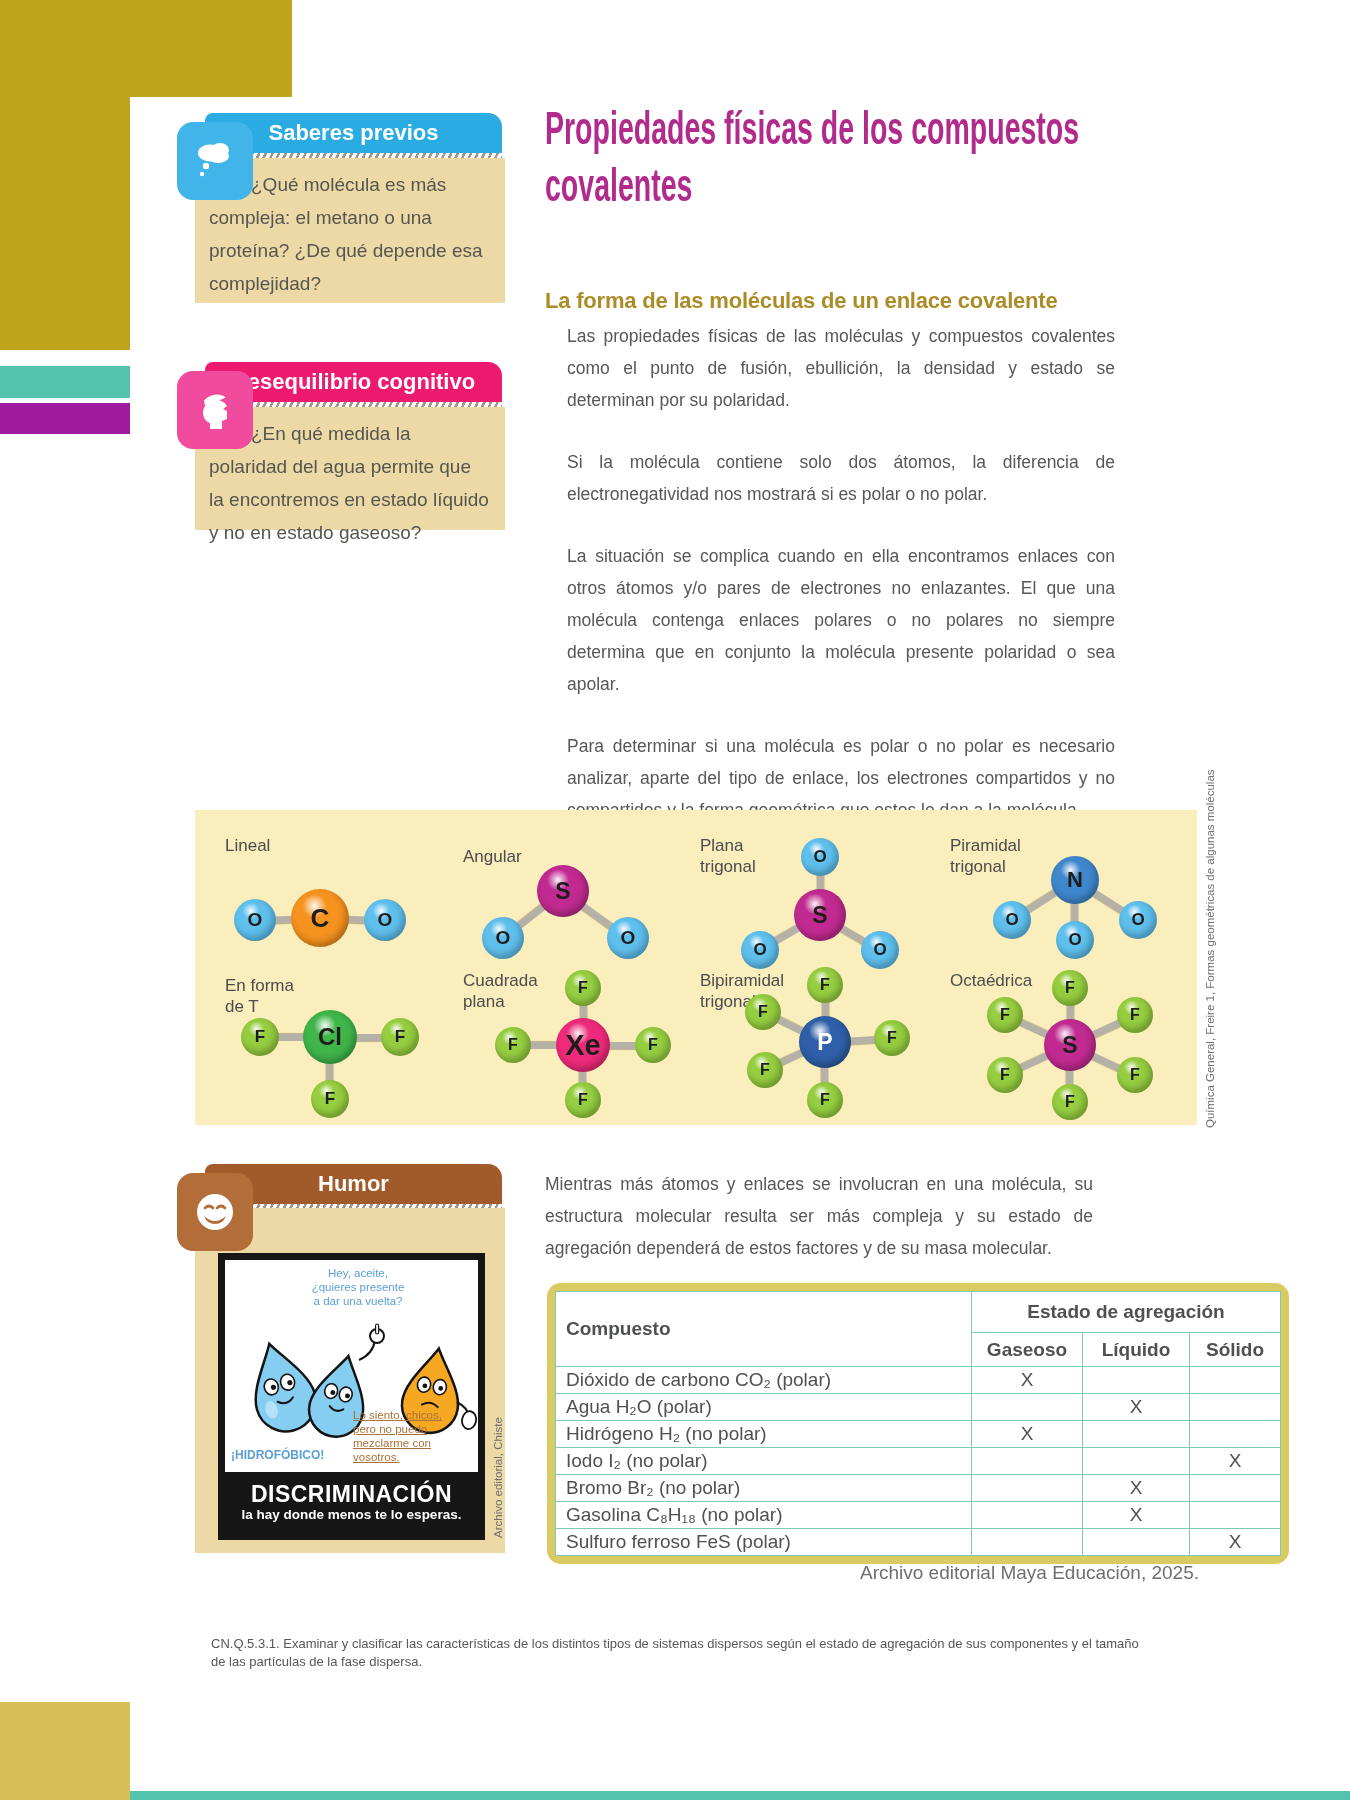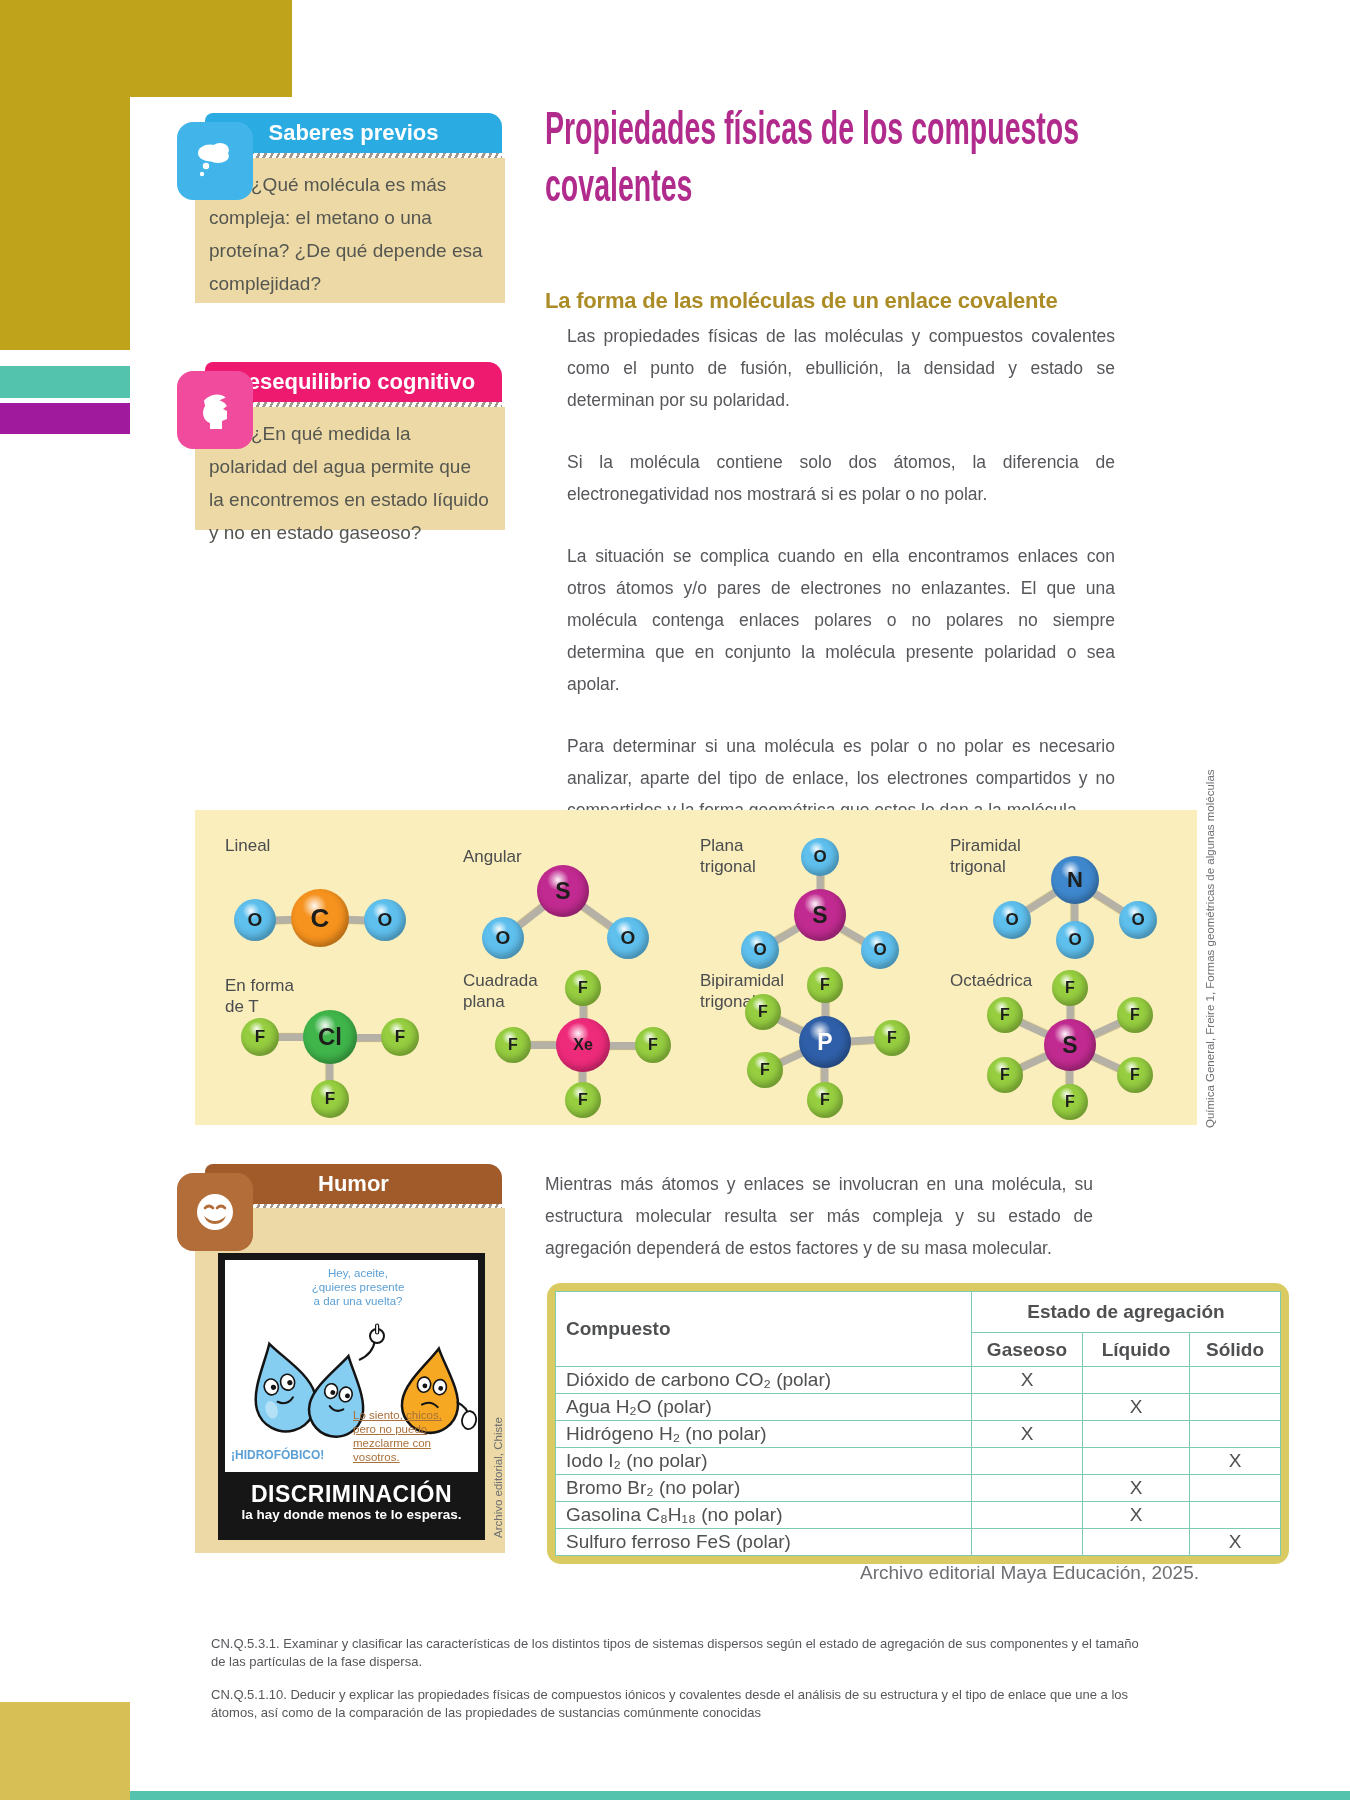--- a/index.html
+++ b/index.html
@@ -308,21 +308,21 @@
           <span>F</span>
         </div>
       </div>
       <div class="mol-cell" style="left: 268px; top: 160px; width: 230px; height: 150px;">
         <div class="mol-label">Cuadrada
 plana</div>
         <div class="bond" style="left: 120px; top: 71.5px; width: 57px; transform: rotate(-90deg);"></div>
         <div class="bond" style="left: 120px; top: 71.5px; width: 70px; transform: rotate(180deg);"></div>
         <div class="bond" style="left: 120px; top: 71.5px; width: 70px; transform: rotate(0deg);"></div>
         <div class="bond" style="left: 120px; top: 71.5px; width: 55px; transform: rotate(90deg);"></div>
-        <div class="atom" style="left: 93px; top: 48px; width: 54px; height: 54px; background: rgb(238, 42, 123); font-size: 16px;">
+        <div class="atom" style="left: 93px; top: 48px; width: 54px; height: 54px; background: rgb(238, 42, 123); font-size: 29px;">
           <i class="shine"></i>
           <span>Xe</span>
         </div>
         <div class="atom" style="left: 102px; top: 0px; width: 36px; height: 36px; background: rgb(150, 206, 64); font-size: 16px;">
           <i class="shine"></i>
           <span>F</span>
         </div>
         <div class="atom" style="left: 32px; top: 57px; width: 36px; height: 36px; background: rgb(150, 206, 64); font-size: 16px;">
           <i class="shine"></i>
           <span>F</span>
@@ -467,21 +467,20 @@
             <td class="state"></td>
             <td class="state">X</td>
           </tr>
         </tbody>
     </table>
   </div>
   <div class="abs tcap">Archivo editorial Maya Educación, 2025.</div>
 
   <div class="abs footer" id="footer">
       <p>CN.Q.5.3.1. Examinar y clasificar las características de los distintos tipos de sistemas dispersos según el estado de agregación de sus componentes y el tamaño de las partículas de la fase dispersa.</p>
-      <p>CN.Q.5.1.10. Deducir y explicar las propiedades físicas de compuestos iónicos y covalentes desde el análisis de su estructura y el tipo de enlace que une a los átomos, así como de la comparación de las propiedades de sustancias comúnmente conocidas</p>
     </div>
 
   <div class="abs pagenum-block">
     
   </div>
   <div class="abs bottom-strip"></div>
 
 </div>
 
 </body></html>

